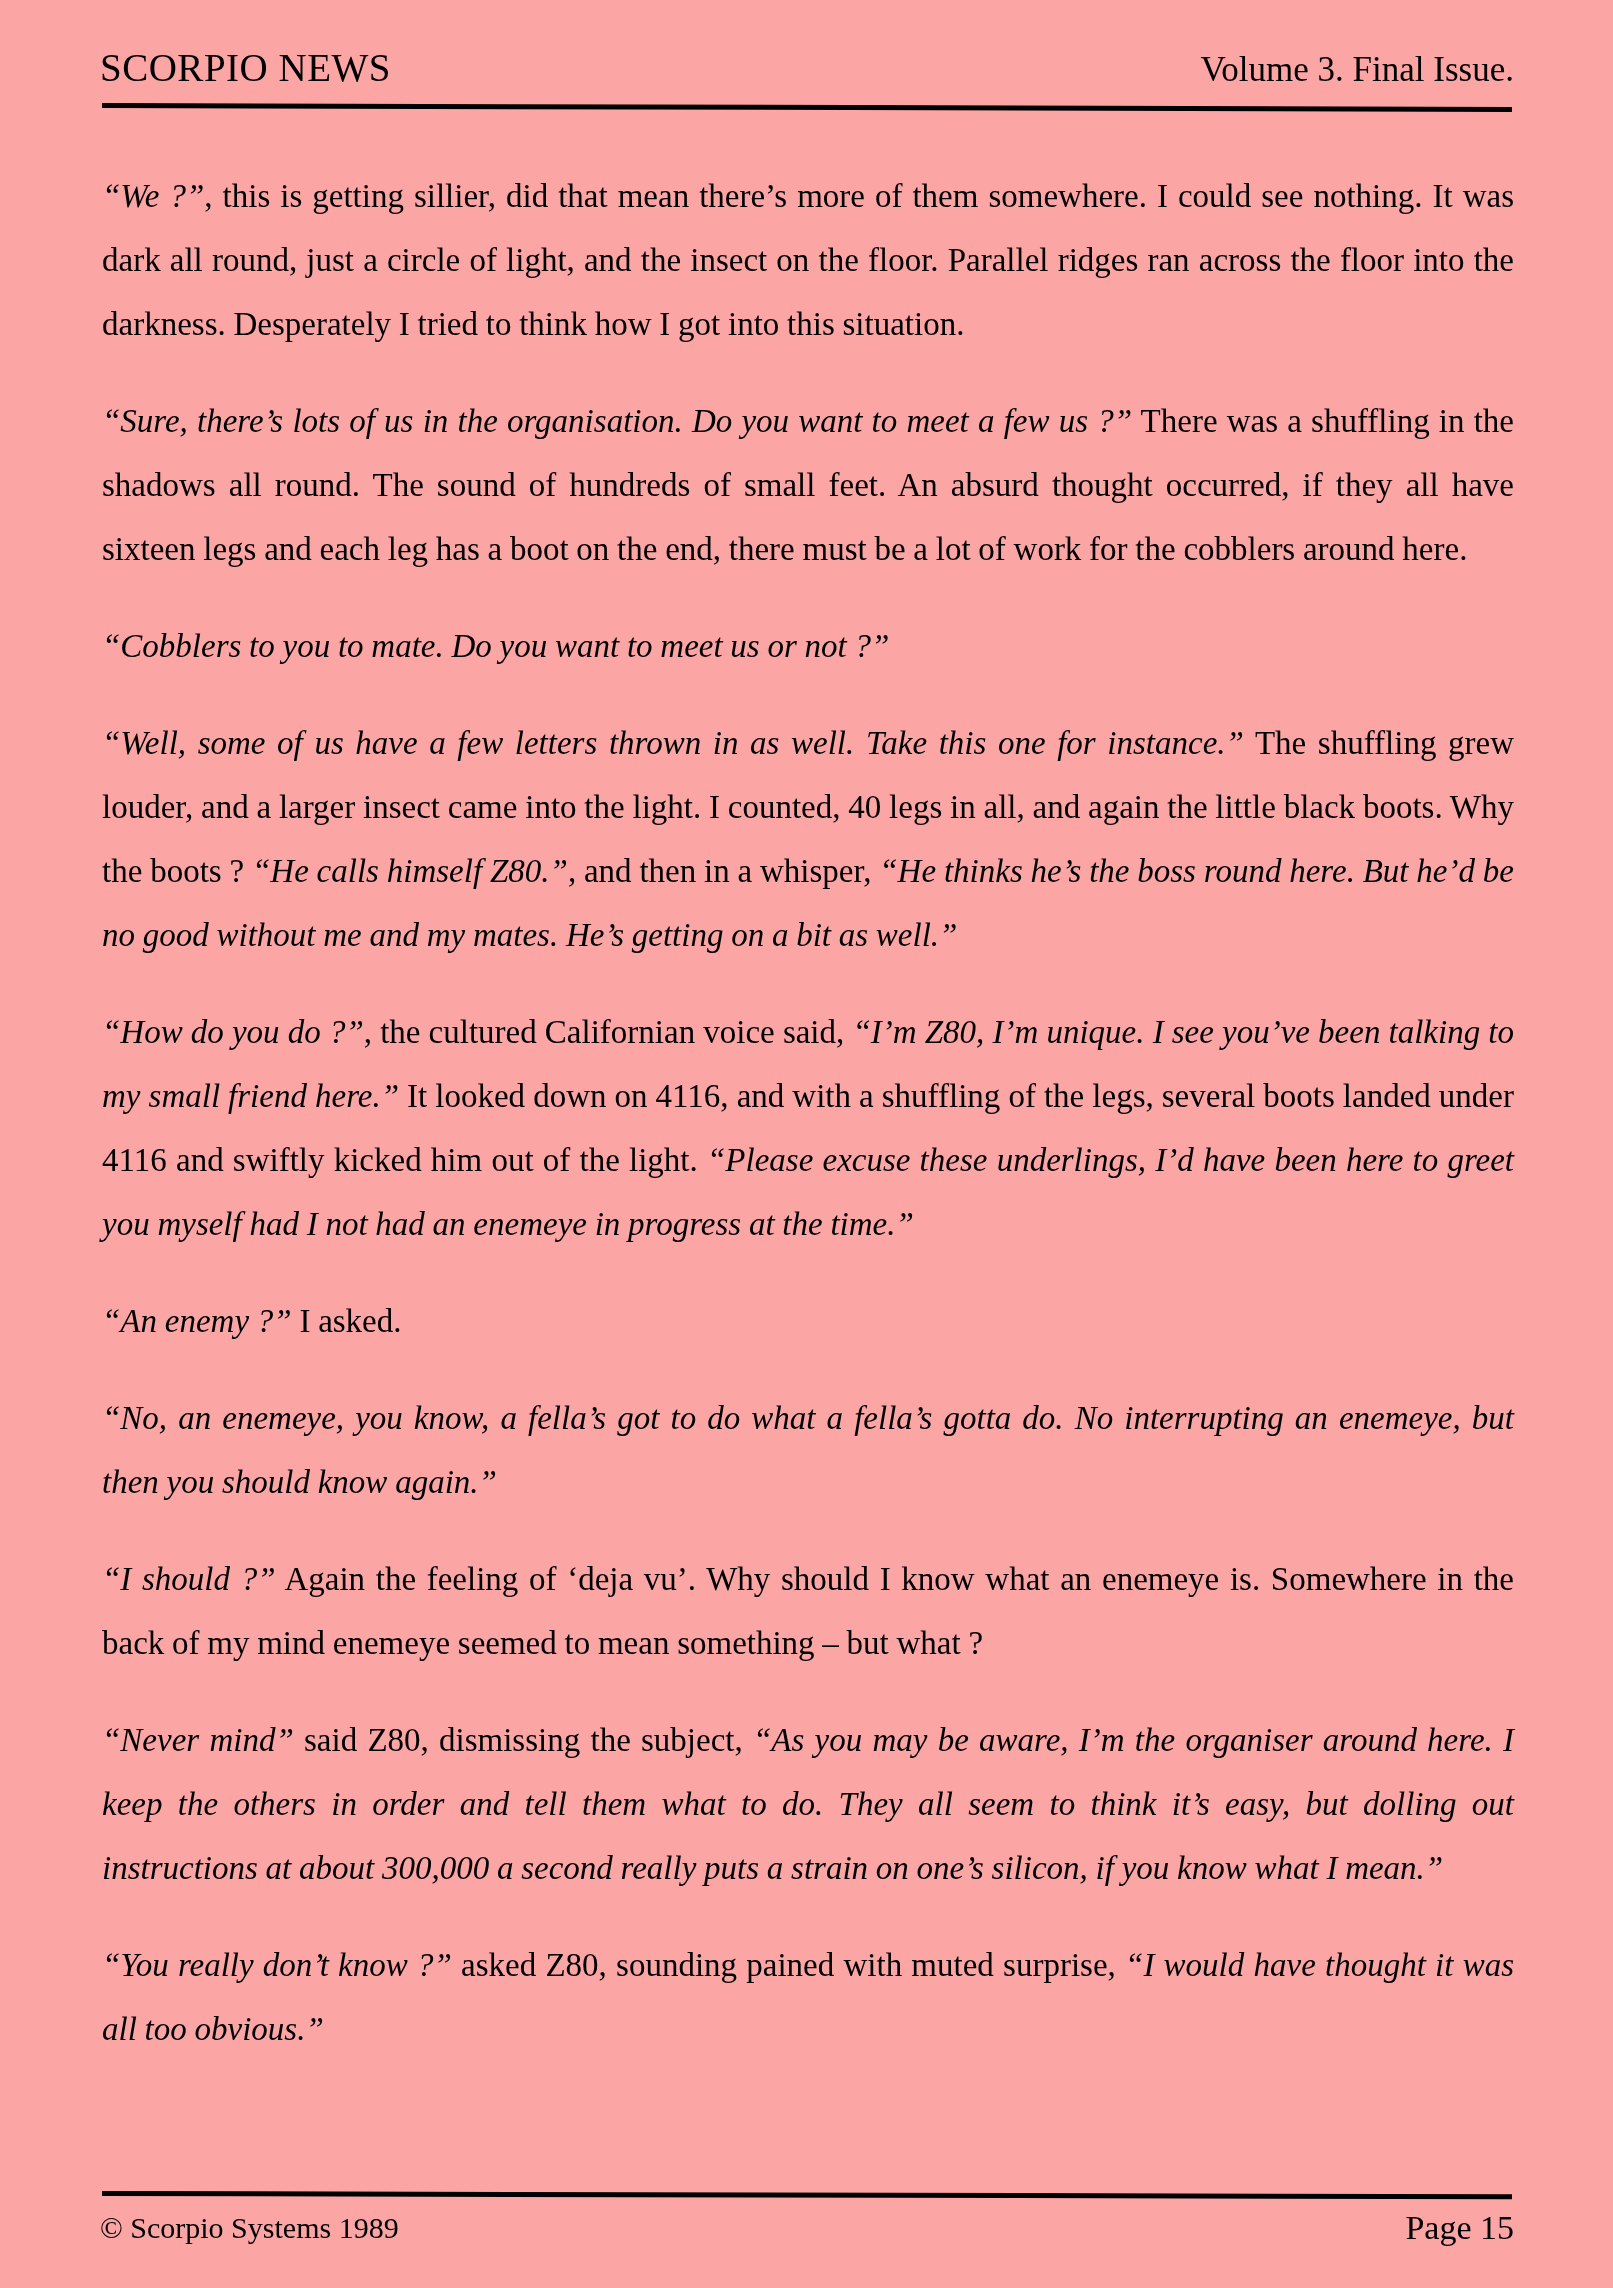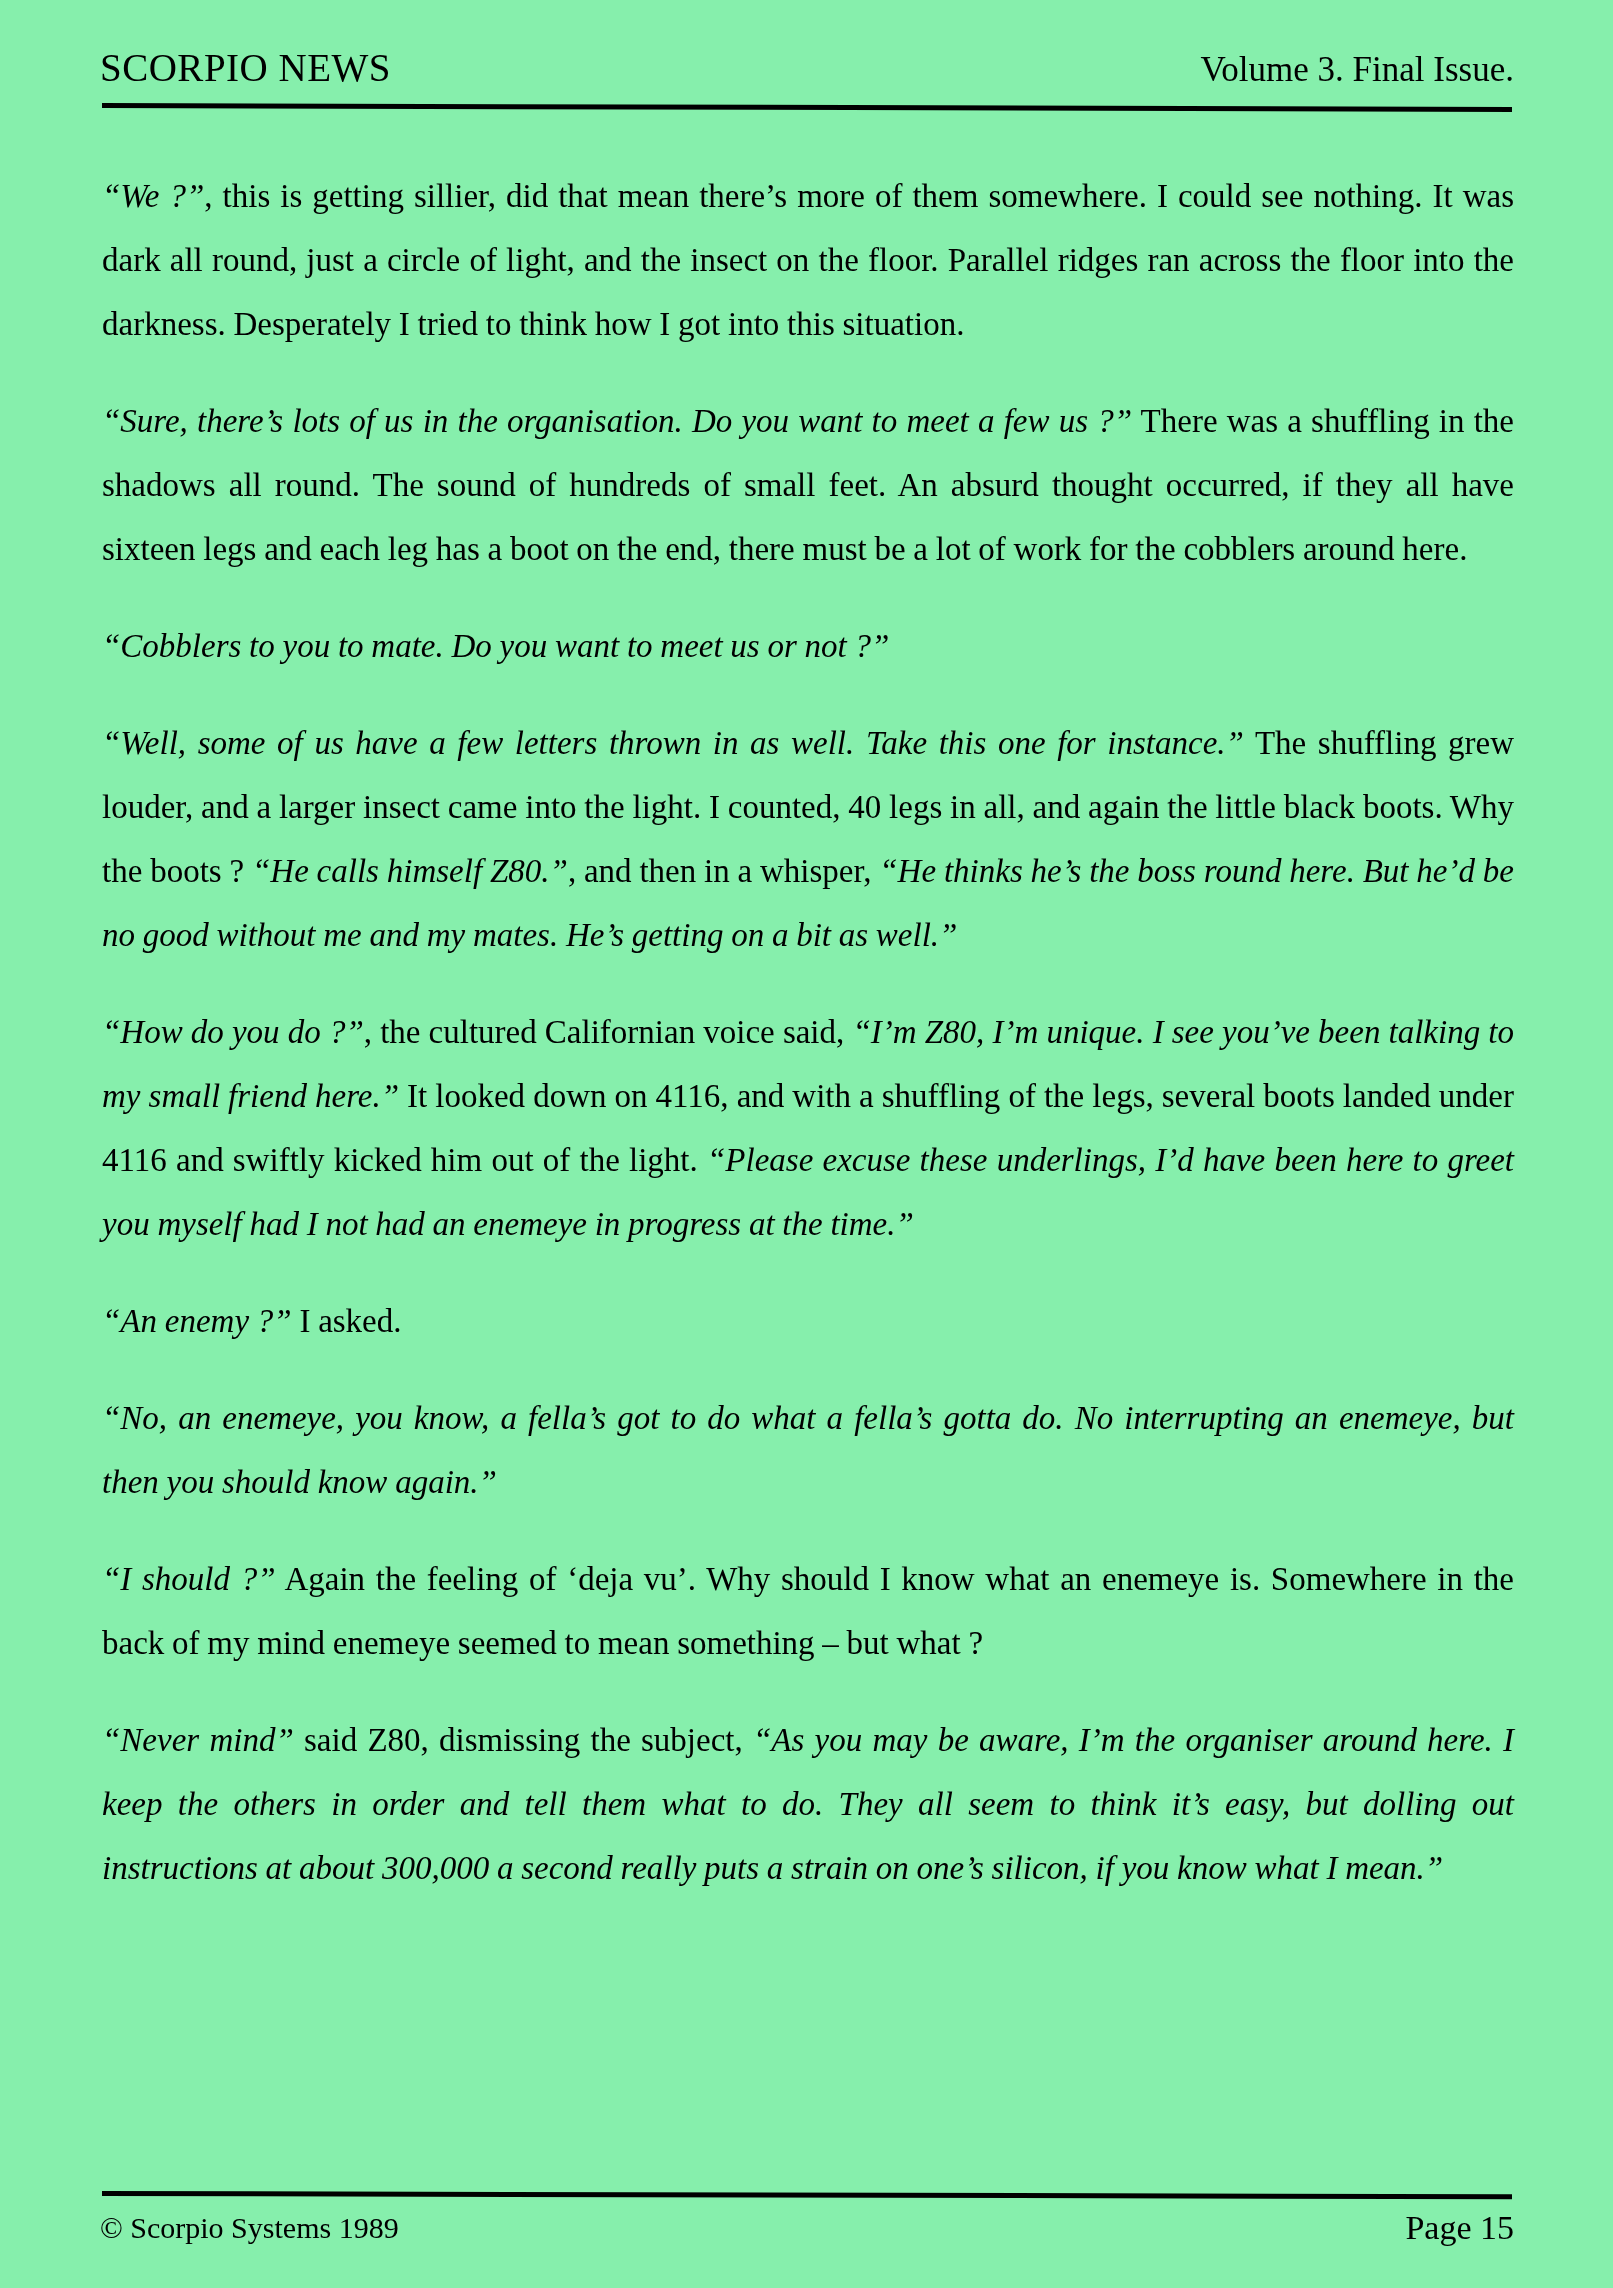--- a/index.html
+++ b/index.html
@@ -4,21 +4,21 @@
 <style>
   html, body {
     margin: 0;
     padding: 0;
     background: #ffffff;
   }
   .page {
     position: relative;
     width: 1613px;
     height: 2289px;
-    background: #86efac;
+    background: #fca5a5;
     box-sizing: border-box;
     padding: 0;
     overflow: hidden;
     font-family: "Liberation Serif", "DejaVu Serif", serif;
     color: #000000;
   }
 
   
   .page-header {
     position: absolute;
@@ -114,20 +114,21 @@
   <div class="body-text">
       <p class="para"><i>“We ?”</i><span>, this is getting sillier, did that mean there’s more of them somewhere. I could see nothing. It was dark all round, just a circle of light, and the insect on the floor. Parallel ridges ran across the floor into the darkness. Desperately I tried to think how I got into this situation.</span></p>
       <p class="para"><i>“Sure, there’s lots of us in the organisation. Do you want to meet a few us ?”</i><span> There was a shuffling in the shadows all round. The sound of hundreds of small feet. An absurd thought occurred, if they all have sixteen legs and each leg has a boot on the end, there must be a lot of work for the cobblers around here.</span></p>
       <p class="para"><i>“Cobblers to you to mate. Do you want to meet us or not ?”</i></p>
       <p class="para"><i>“Well, some of us have a few letters thrown in as well. Take this one for instance.”</i><span> The shuffling grew louder, and a larger insect came into the light. I counted, 40 legs in all, and again the little black boots. Why the boots ? </span><i>“He calls himself Z80.”</i><span>, and then in a whisper, </span><i>“He thinks he’s the boss round here. But he’d be no good without me and my mates. He’s getting on a bit as well.”</i></p>
       <p class="para"><i>“How do you do ?”</i><span>, the cultured Californian voice said, </span><i>“I’m Z80, I’m unique. I see you’ve been talking to my small friend here.”</i><span> It looked down on 4116, and with a shuffling of the legs, several boots landed under 4116 and swiftly kicked him out of the light. </span><i>“Please excuse these underlings, I’d have been here to greet you myself had I not had an enemeye in progress at the time.”</i></p>
       <p class="para"><i>“An enemy ?”</i><span> I asked.</span></p>
       <p class="para"><i>“No, an enemeye, you know, a fella’s got to do what a fella’s gotta do. No interrupting an enemeye, but then you should know again.”</i></p>
       <p class="para"><i>“I should ?”</i><span> Again the feeling of ‘deja vu’. Why should I know what an enemeye is. Somewhere in the back of my mind enemeye seemed to mean something – but what ?</span></p>
       <p class="para"><i>“Never mind”</i><span> said Z80, dismissing the subject, </span><i>“As you may be aware, I’m the organiser around here. I keep the others in order and tell them what to do. They all seem to think it’s easy, but dolling out instructions at about 300,000 a second really puts a strain on one’s silicon, if you know what I mean.”</i></p>
+      <p class="para"><i>“You really don’t know ?”</i><span> asked Z80, sounding pained with muted surprise, </span><i>“I would have thought it was all too obvious.”</i></p>
     </div>
 
   <div class="footer-rule"></div>
   <div class="page-footer">
     <div class="copyright">© Scorpio Systems 1989</div>
     <div class="page-number">Page 15</div>
   </div>
 
 </div>
 

